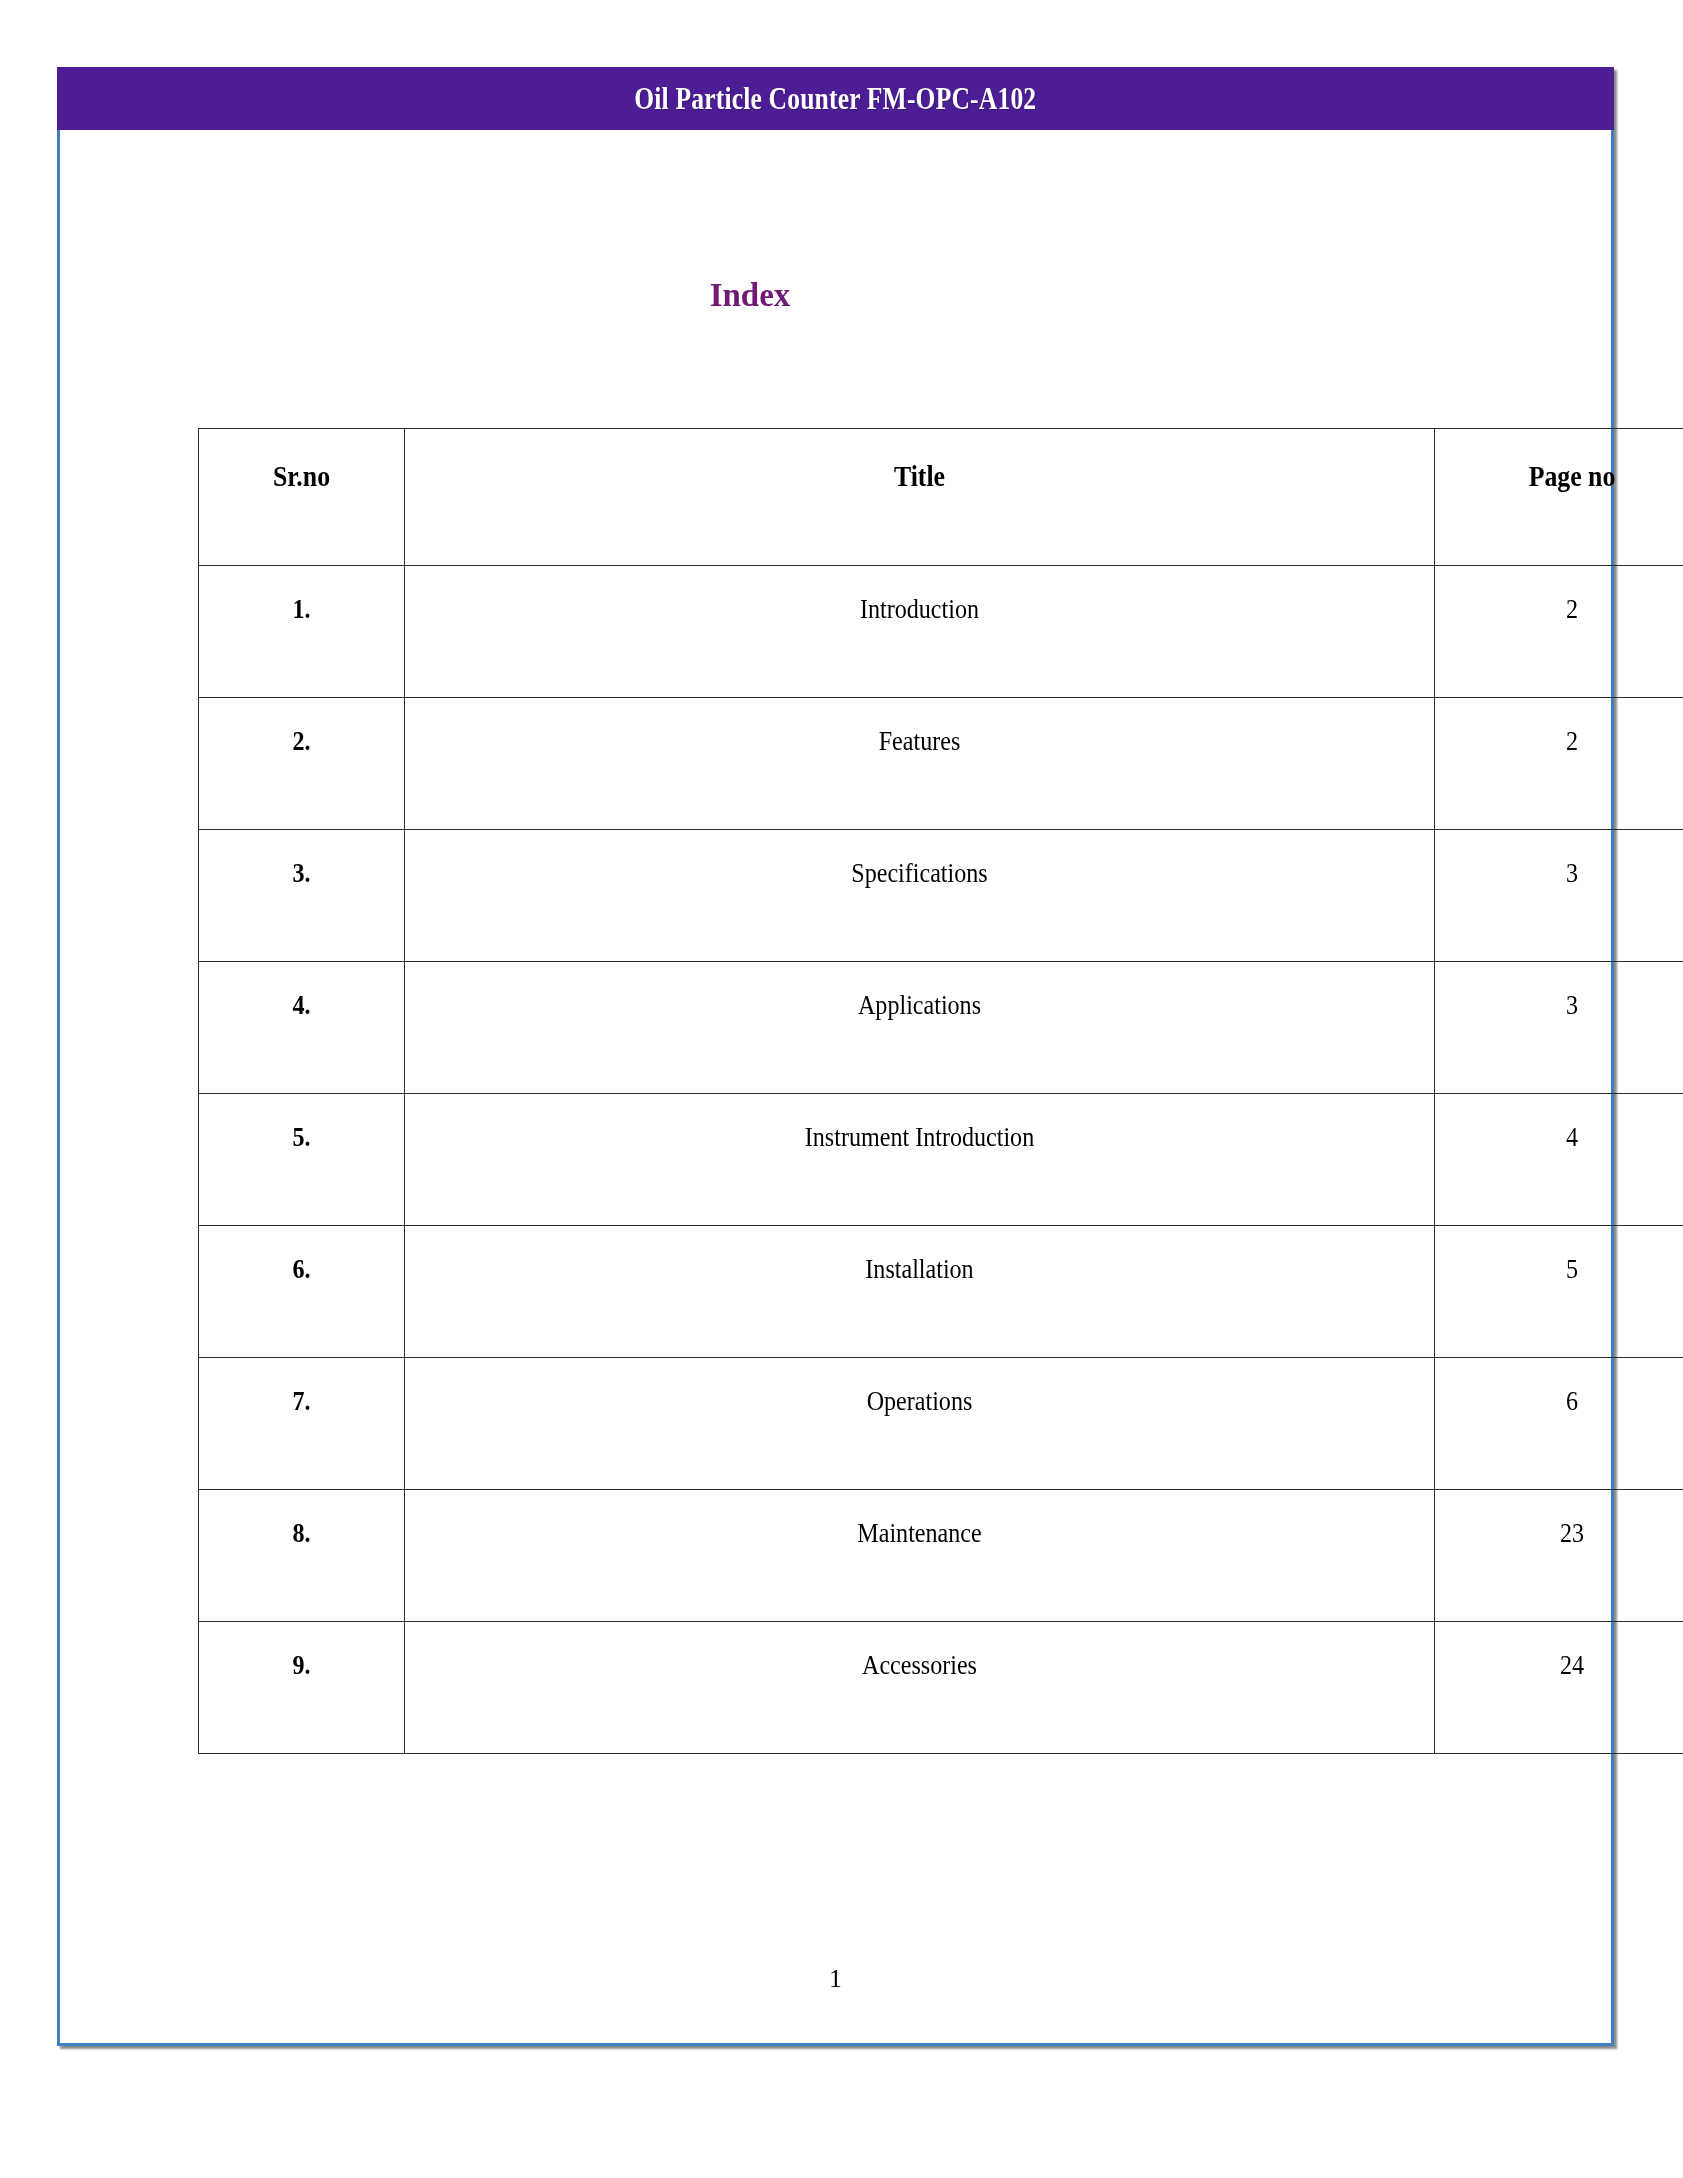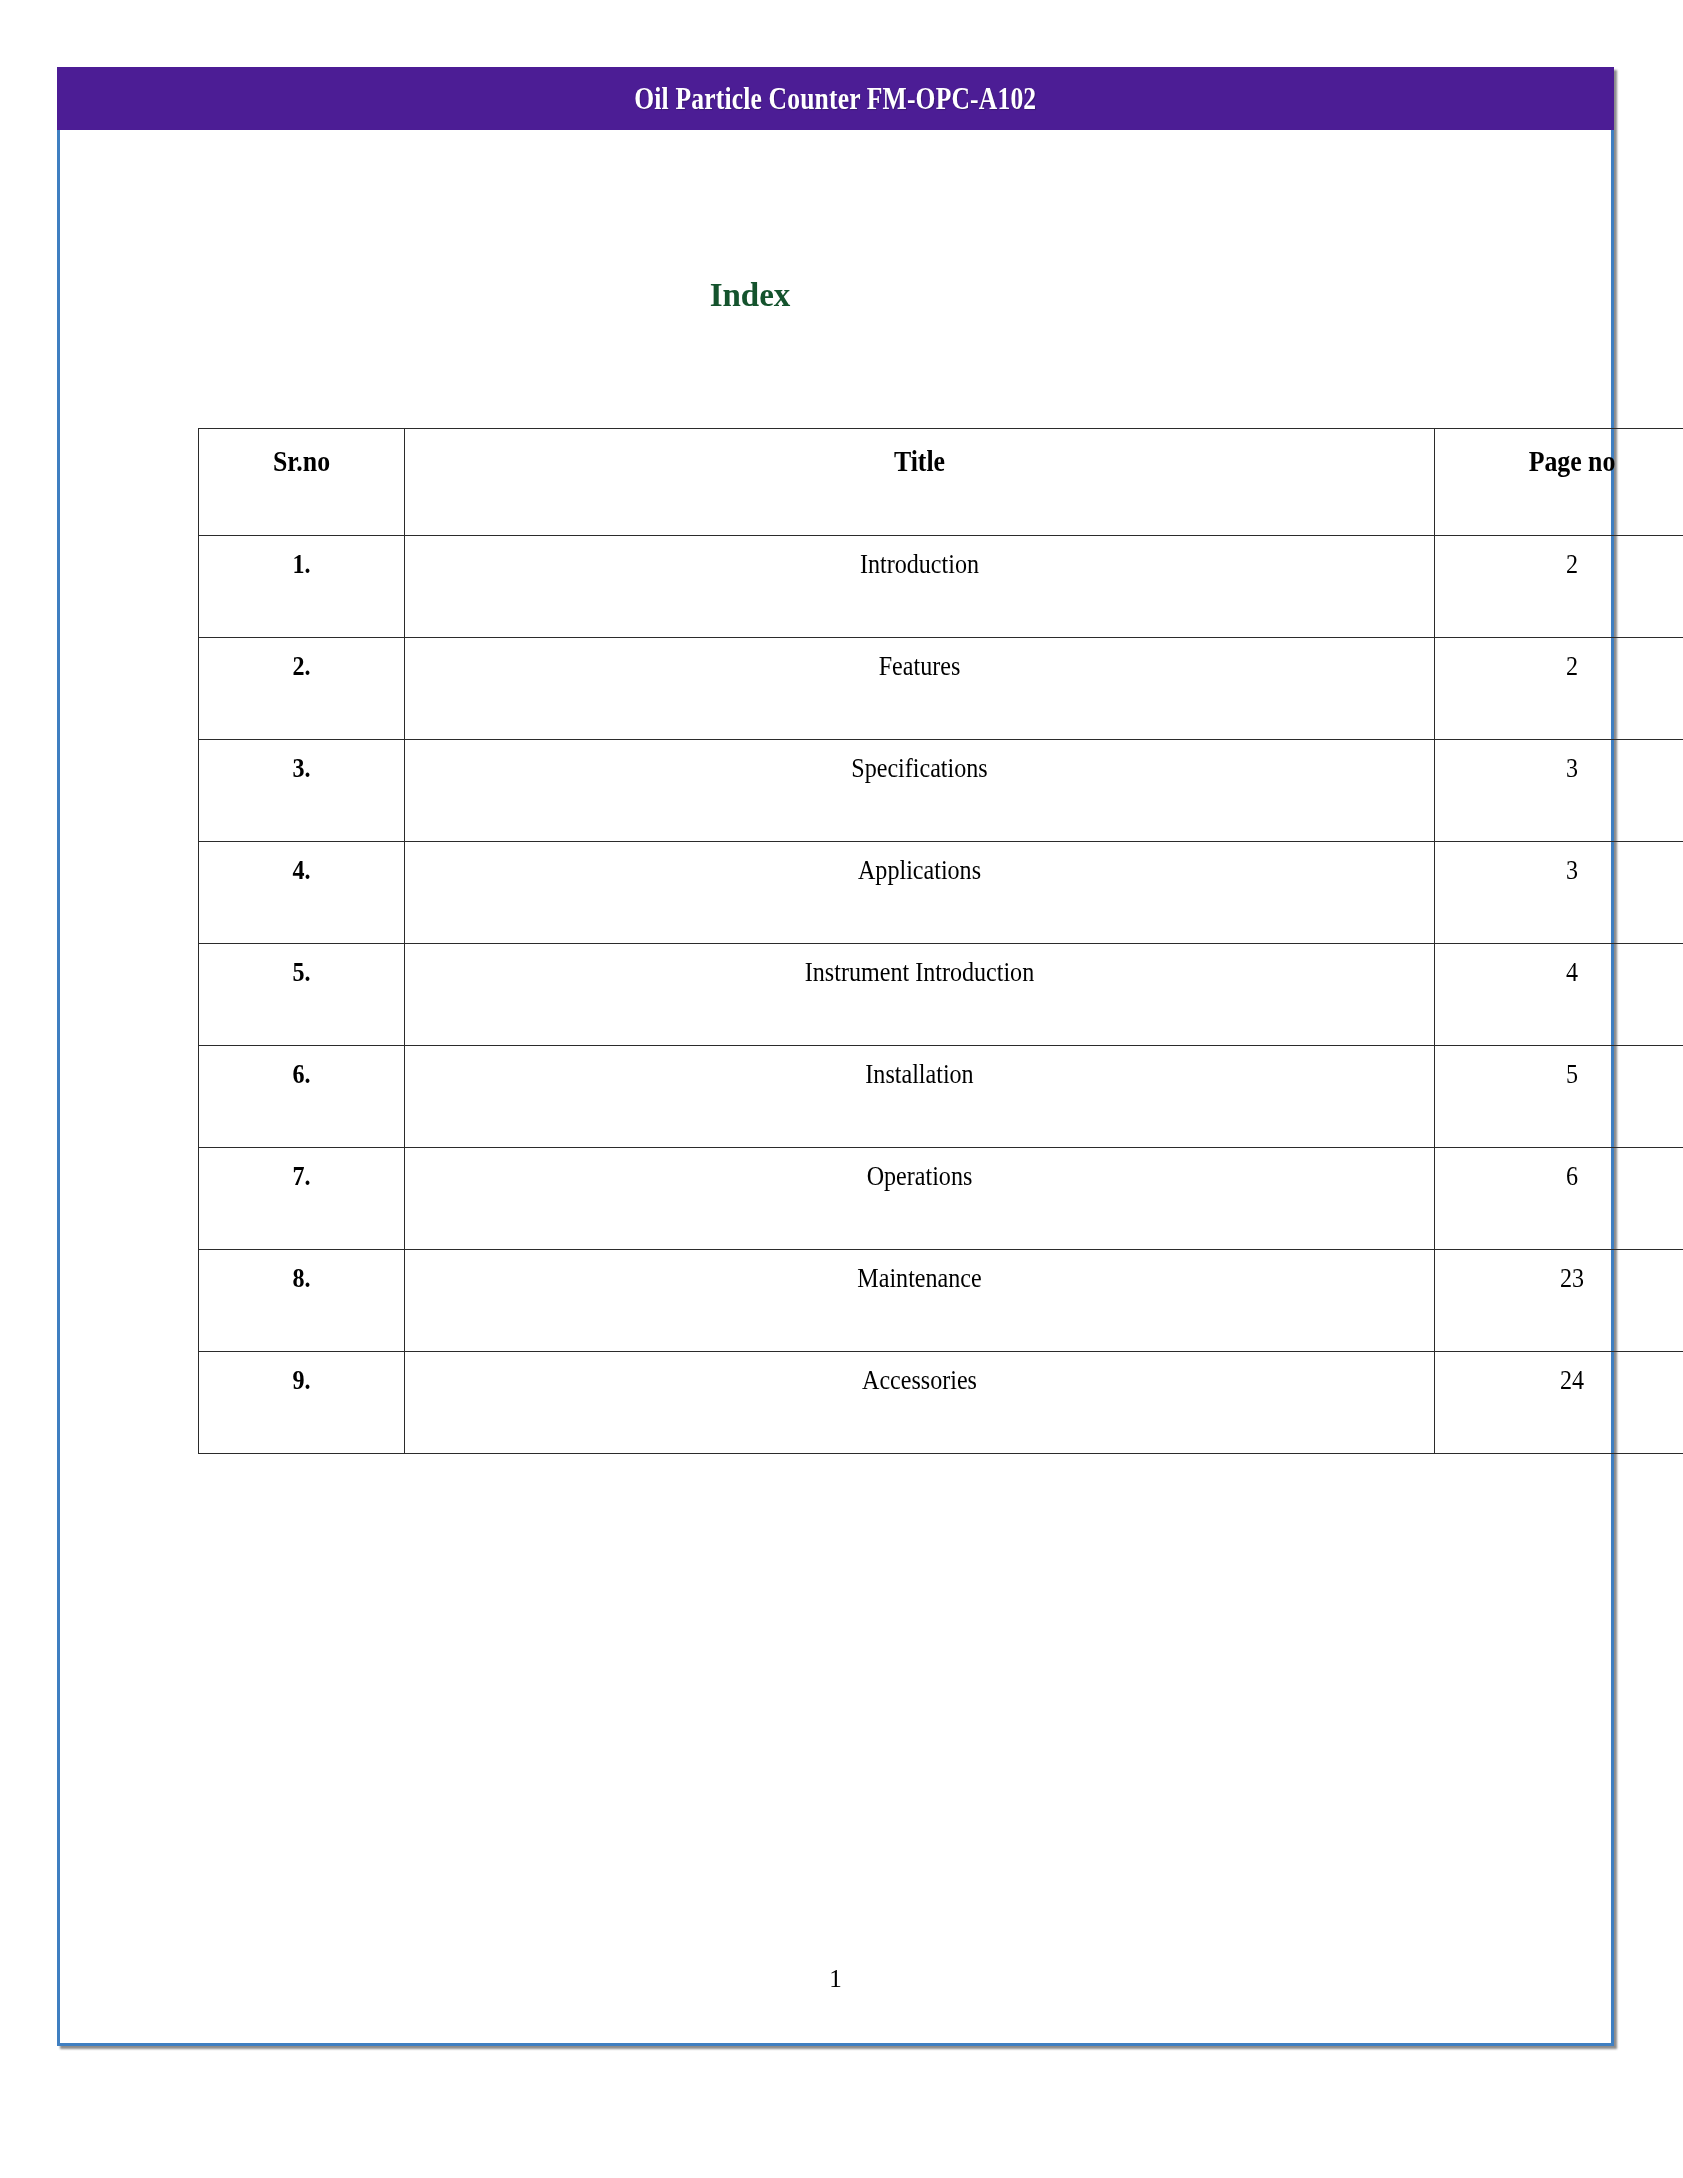--- a/index.html
+++ b/index.html
@@ -58,36 +58,36 @@
 
   
   .index-heading {
     position: absolute;
     left: 57px;
     top: 277px;
     width: 1386px;
     text-align: center;
     font-size: 33px;
     font-weight: bold;
-    color: #14532d;
+    color: #701a75;
     font-family: "Liberation Serif", "DejaVu Serif", serif;
   }
 
   
   .index-table {
     position: absolute;
     left: 198px;
     top: 428px;
     width: 1307px;
     border-collapse: collapse;
     table-layout: fixed;
   }
   .index-table td, .index-table th {
     border: 1.5px solid #2b2b2b;
-    padding: 1px;
+    padding: 16px;
     vertical-align: top;
     text-align: center;
     color: #000000;
   }
   .col-sr    { width: 206px; }
   .col-title { width: 1030px; }
   .col-page  { width: 275px; }
 
   
   .index-table thead th {

